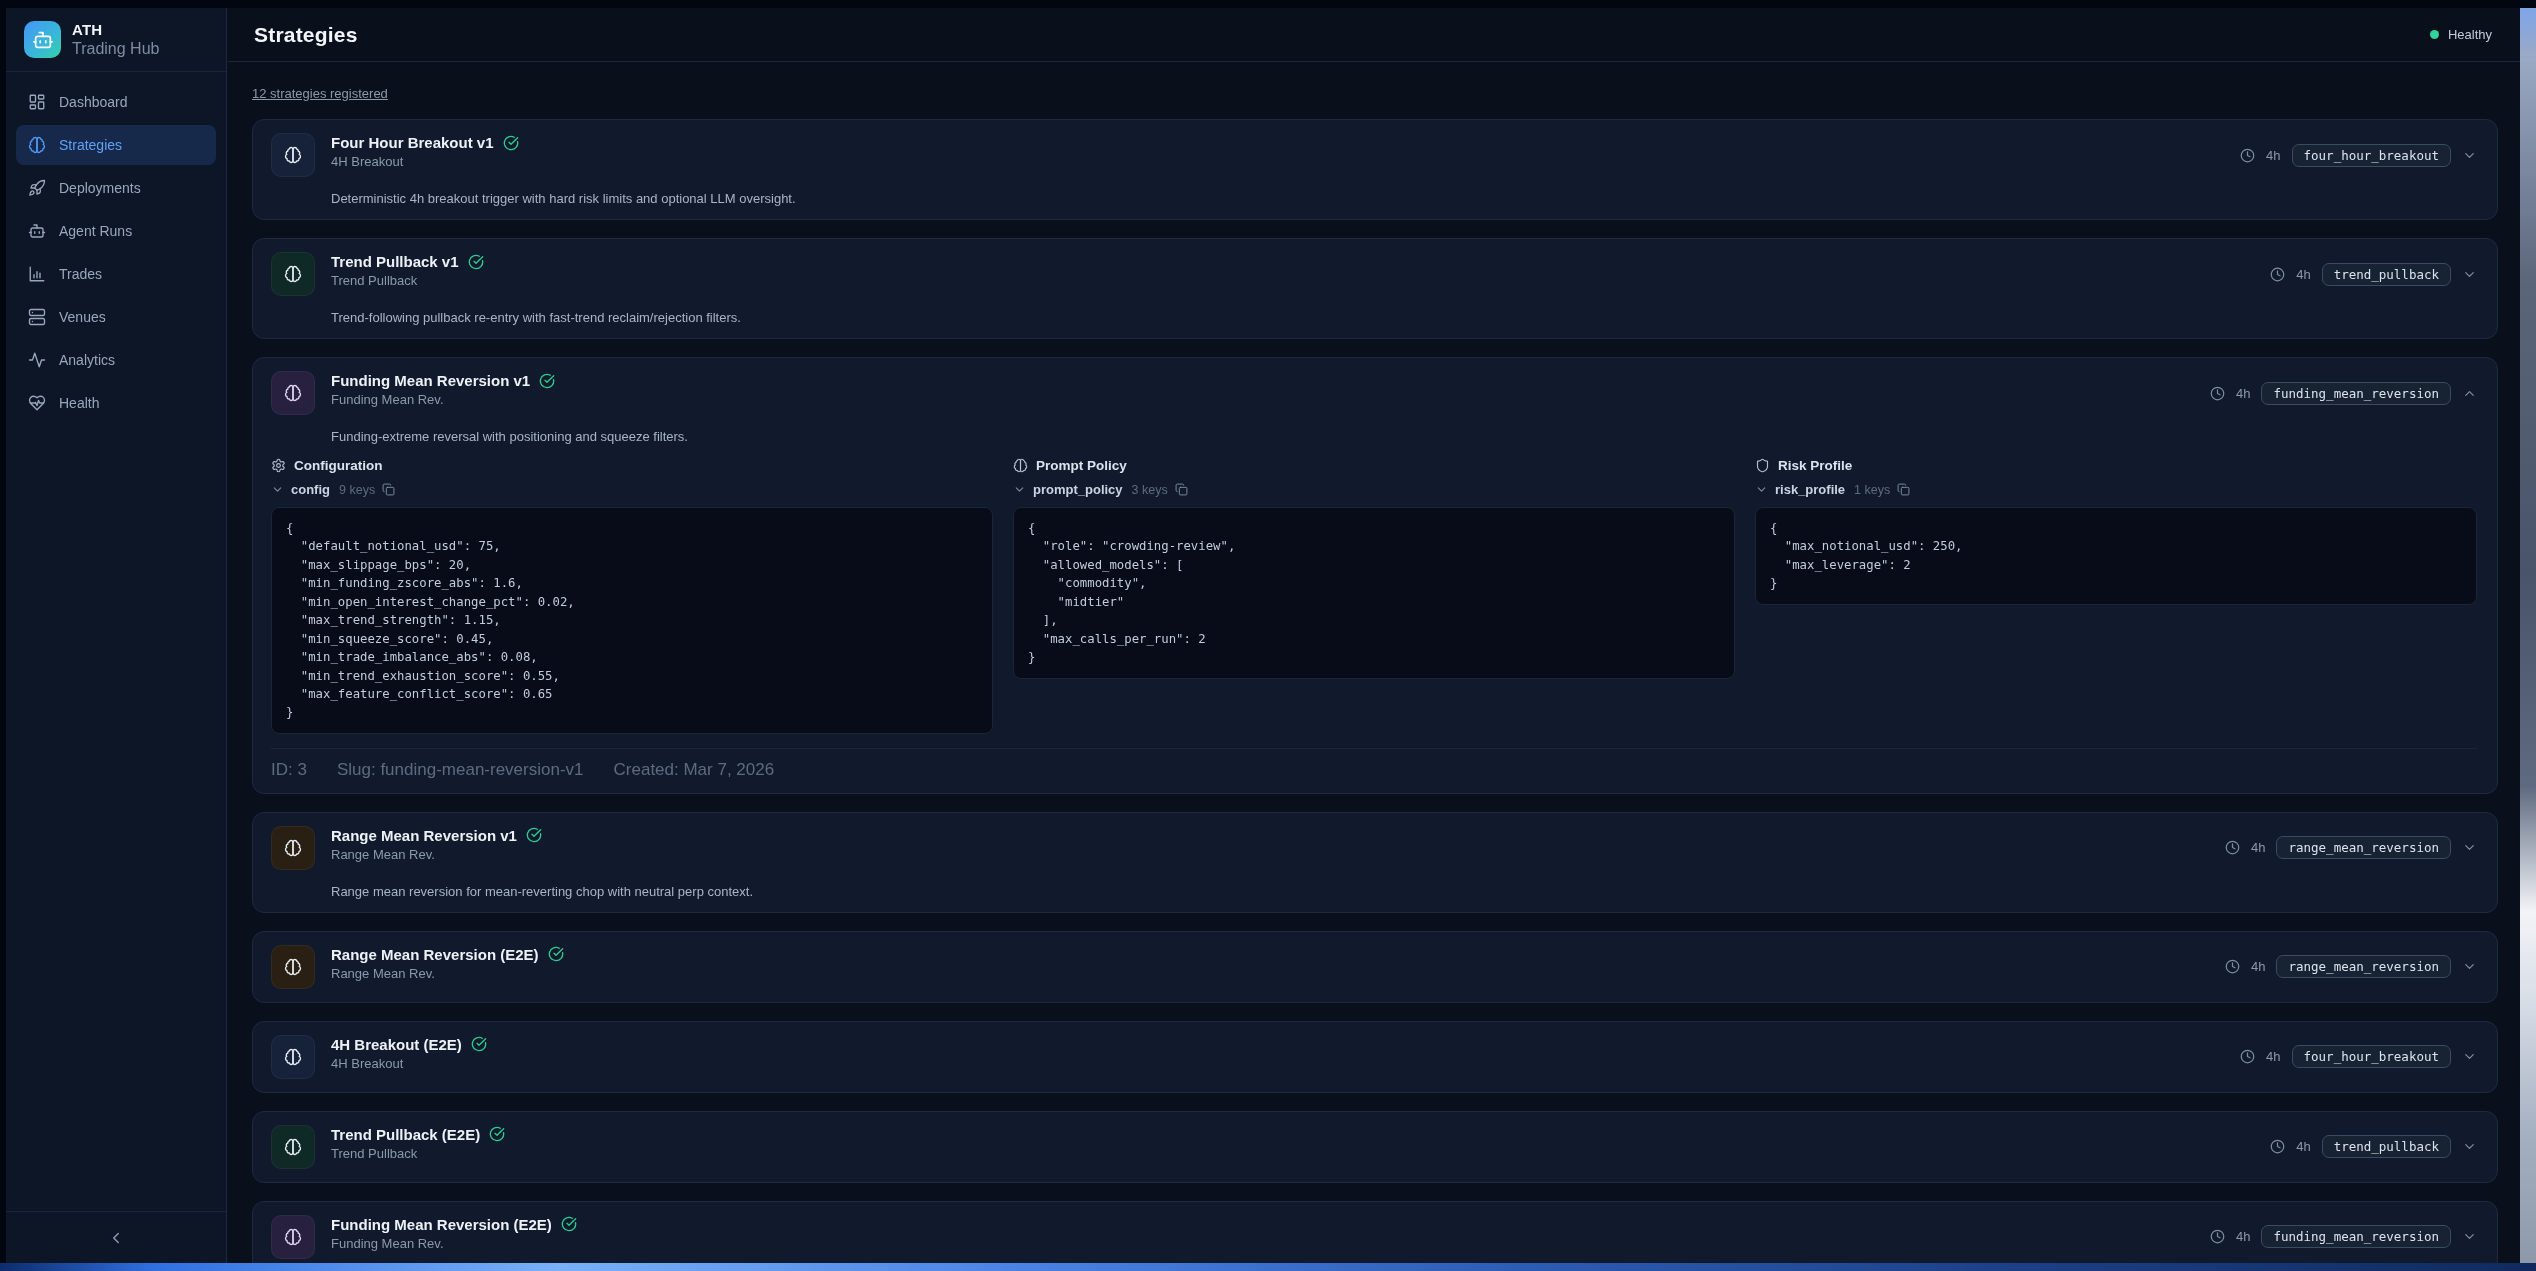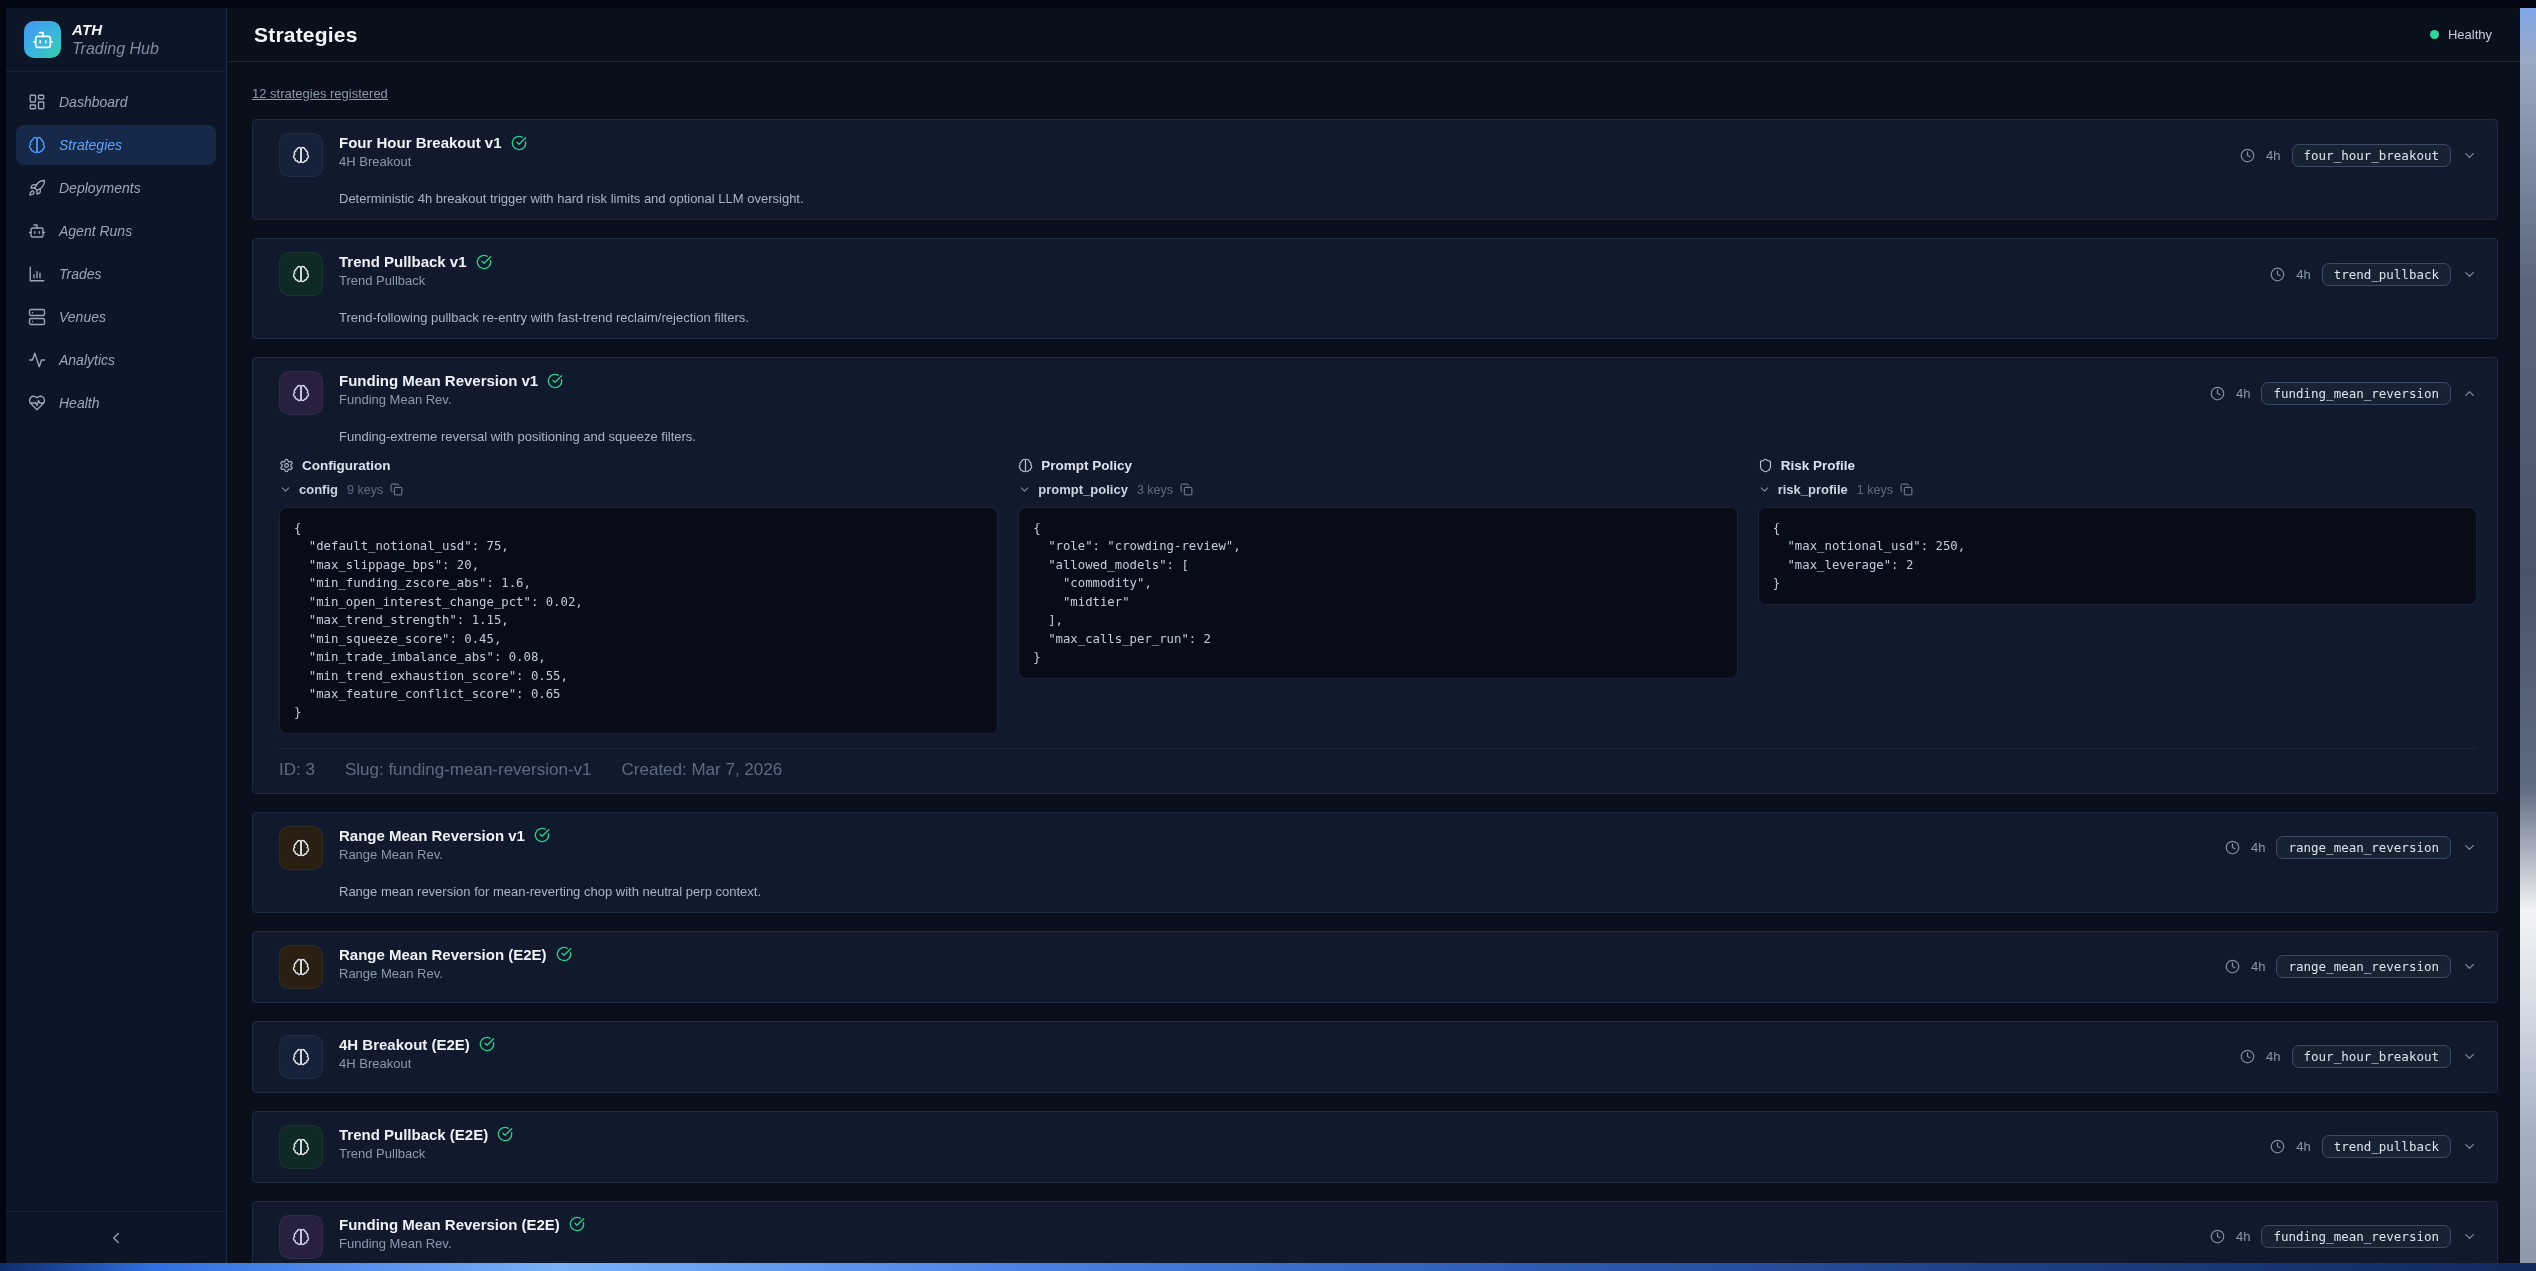--- a/index.html
+++ b/index.html
@@ -11,21 +11,21 @@
   }
   .top-edge { position:absolute; top:0; left:0; right:0; height:8px; background:#020610; z-index:5; }
   .left-edge { position:absolute; top:0; left:0; bottom:0; width:6px; background:#020610; z-index:5; }
   .bottom-glow { position:absolute; left:0; right:0; bottom:0; height:8px; z-index:6;
     background:linear-gradient(90deg,#0d2c6b 0%,#2f6fe0 6%,#79b0f8 22%,#4a83e4 40%,#2d5cb4 60%,#1c3f85 80%,#102a5e 100%); }
   .scroll-strip { position:absolute; right:0; top:8px; bottom:8px; width:16px; z-index:6;
     background:linear-gradient(180deg,#7fa5e8 0%,#9aa9c4 4%,#5a6579 22%,#49546a 45%,#5e6a80 62%,#f2f4f7 72%,#d4dae4 80%,#a3aebf 90%,#8d98a9 100%); }
 
   
   .sidebar { position:absolute; left:6px; top:8px; bottom:8px; width:221px;
-    background:#0d1626; border-right:1px solid #1c2940; display:flex; flex-direction:column;font-style:italic; }
+    background:#0d1626; border-right:1px solid #1c2940; display:flex; flex-direction:column; }
   .brand { display:flex; align-items:center; gap:11px; padding:13px 16px 13px 18px; border-bottom:1px solid #182539; }
   .logo { width:37px; height:37px; border-radius:10px; flex:0 0 37px;
     background:linear-gradient(135deg,#4596f7 0%,#38b8d8 60%,#32d3a6 100%);
     display:flex; align-items:center; justify-content:center; color:#fff; }
   .logo svg { width:22px; height:22px; }
   .brand-name { font-size:15px; font-weight:700; color:#f2f6fb; letter-spacing:.2px; }
   .brand-sub { font-size:16px; color:#7d8ca3; margin-top:2px; }
   .nav { flex:1; padding:10px 10px 0 10px; display:flex; flex-direction:column; gap:3px; }
   .nav-item { display:flex; align-items:center; gap:13px; height:40px; padding:0 12px;
     border-radius:8px; color:#9aa7ba; font-size:14px; cursor:pointer; }
@@ -41,21 +41,21 @@
   .topbar { height:54px; border-bottom:1px solid #1b2537; display:flex; align-items:center;
     justify-content:space-between; padding:0 28px 0 26px; }
   .topbar h1 { font-size:21px; font-weight:700; color:#f2f5f9; letter-spacing:.2px; }
   .status { display:flex; align-items:center; gap:9px; font-size:13px; color:#c3ccda; }
   .dot { width:9px; height:9px; border-radius:50%; background:#34d399; display:inline-block; }
   .content { padding:24px 22px 0 24px; }
   .count { font-size:13px; color:#8b99ad;text-decoration:underline; }
   .list { margin-top:18px; display:flex; flex-direction:column; gap:18px; }
 
   
-  .card { background:#101a2c; border:1px solid #1d2a40; border-radius:4px; padding:13px 20px 13px 26px; }
+  .card { background:#101a2c; border:1px solid #1d2a40; border-radius:12px; padding:13px 20px 13px 18px; }
   .card.partial { height:16px; padding:0; border-bottom:none; border-radius:12px 12px 0 0; }
   .card-head { display:flex; gap:16px; align-items:flex-start; }
   .tile { flex:0 0 44px; width:44px; height:44px; border-radius:10px; border:1px solid rgba(255,255,255,.05);
     display:flex; align-items:center; justify-content:center; color:#e8edf5; }
   .tile svg { width:24px; height:24px; }
   .tile-blue  { background:#16223a; }
   .tile-teal  { background:#0f2926; }
   .tile-purple{ background:#27203f; color:#ded6f2; }
   .tile-amber { background:#292013; }
   .card-info { flex:1; min-width:0; padding-top:1px; }

